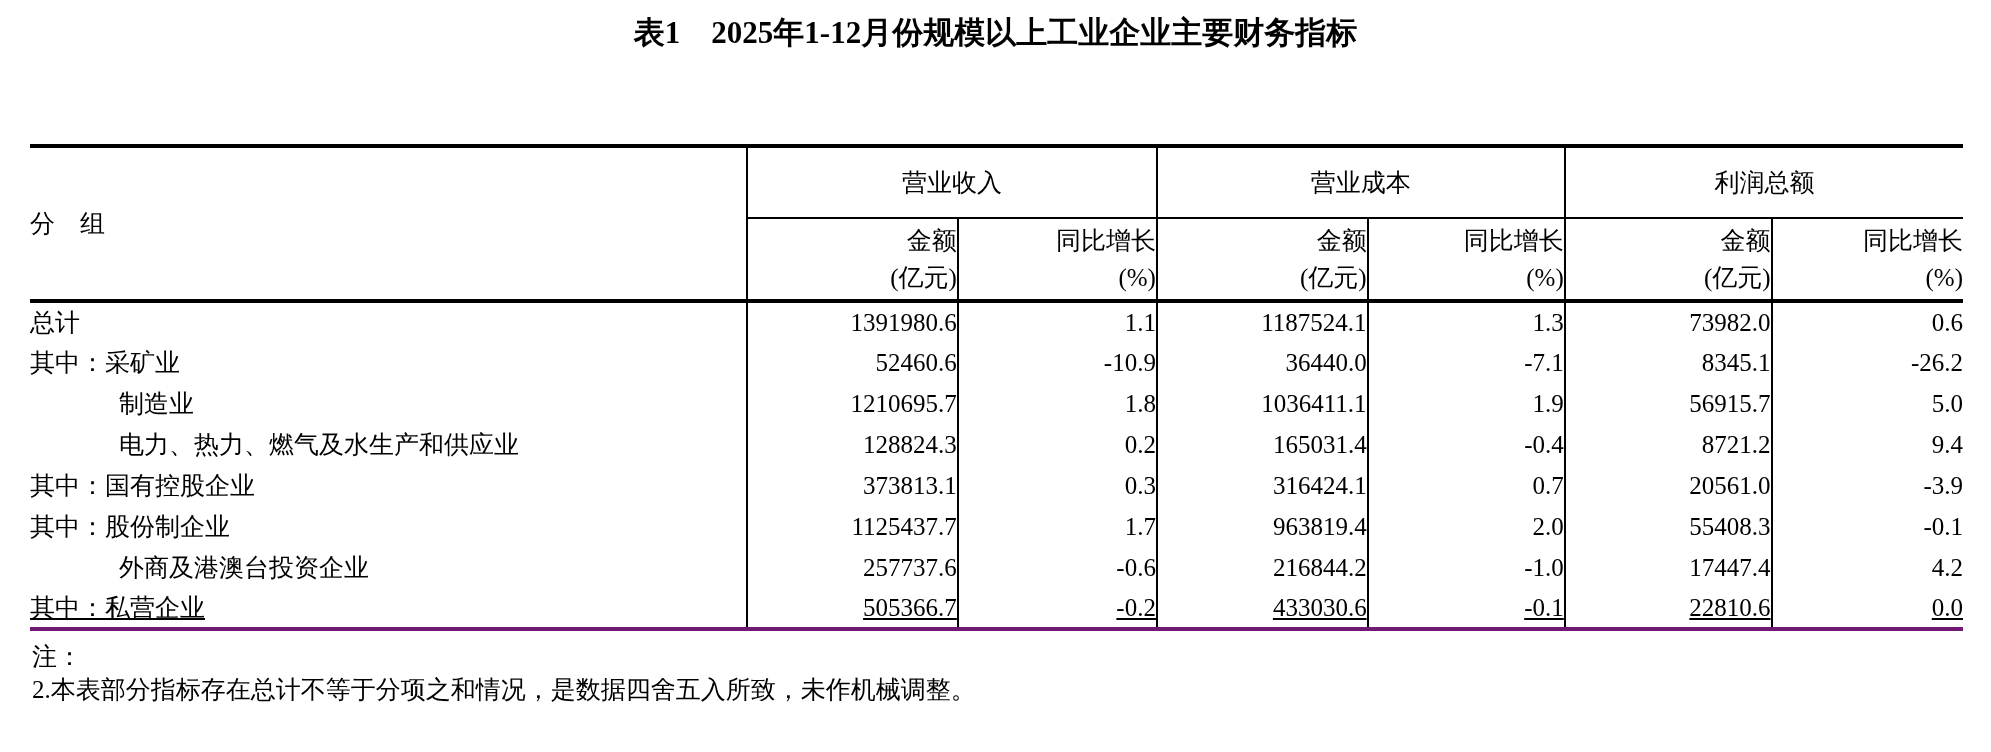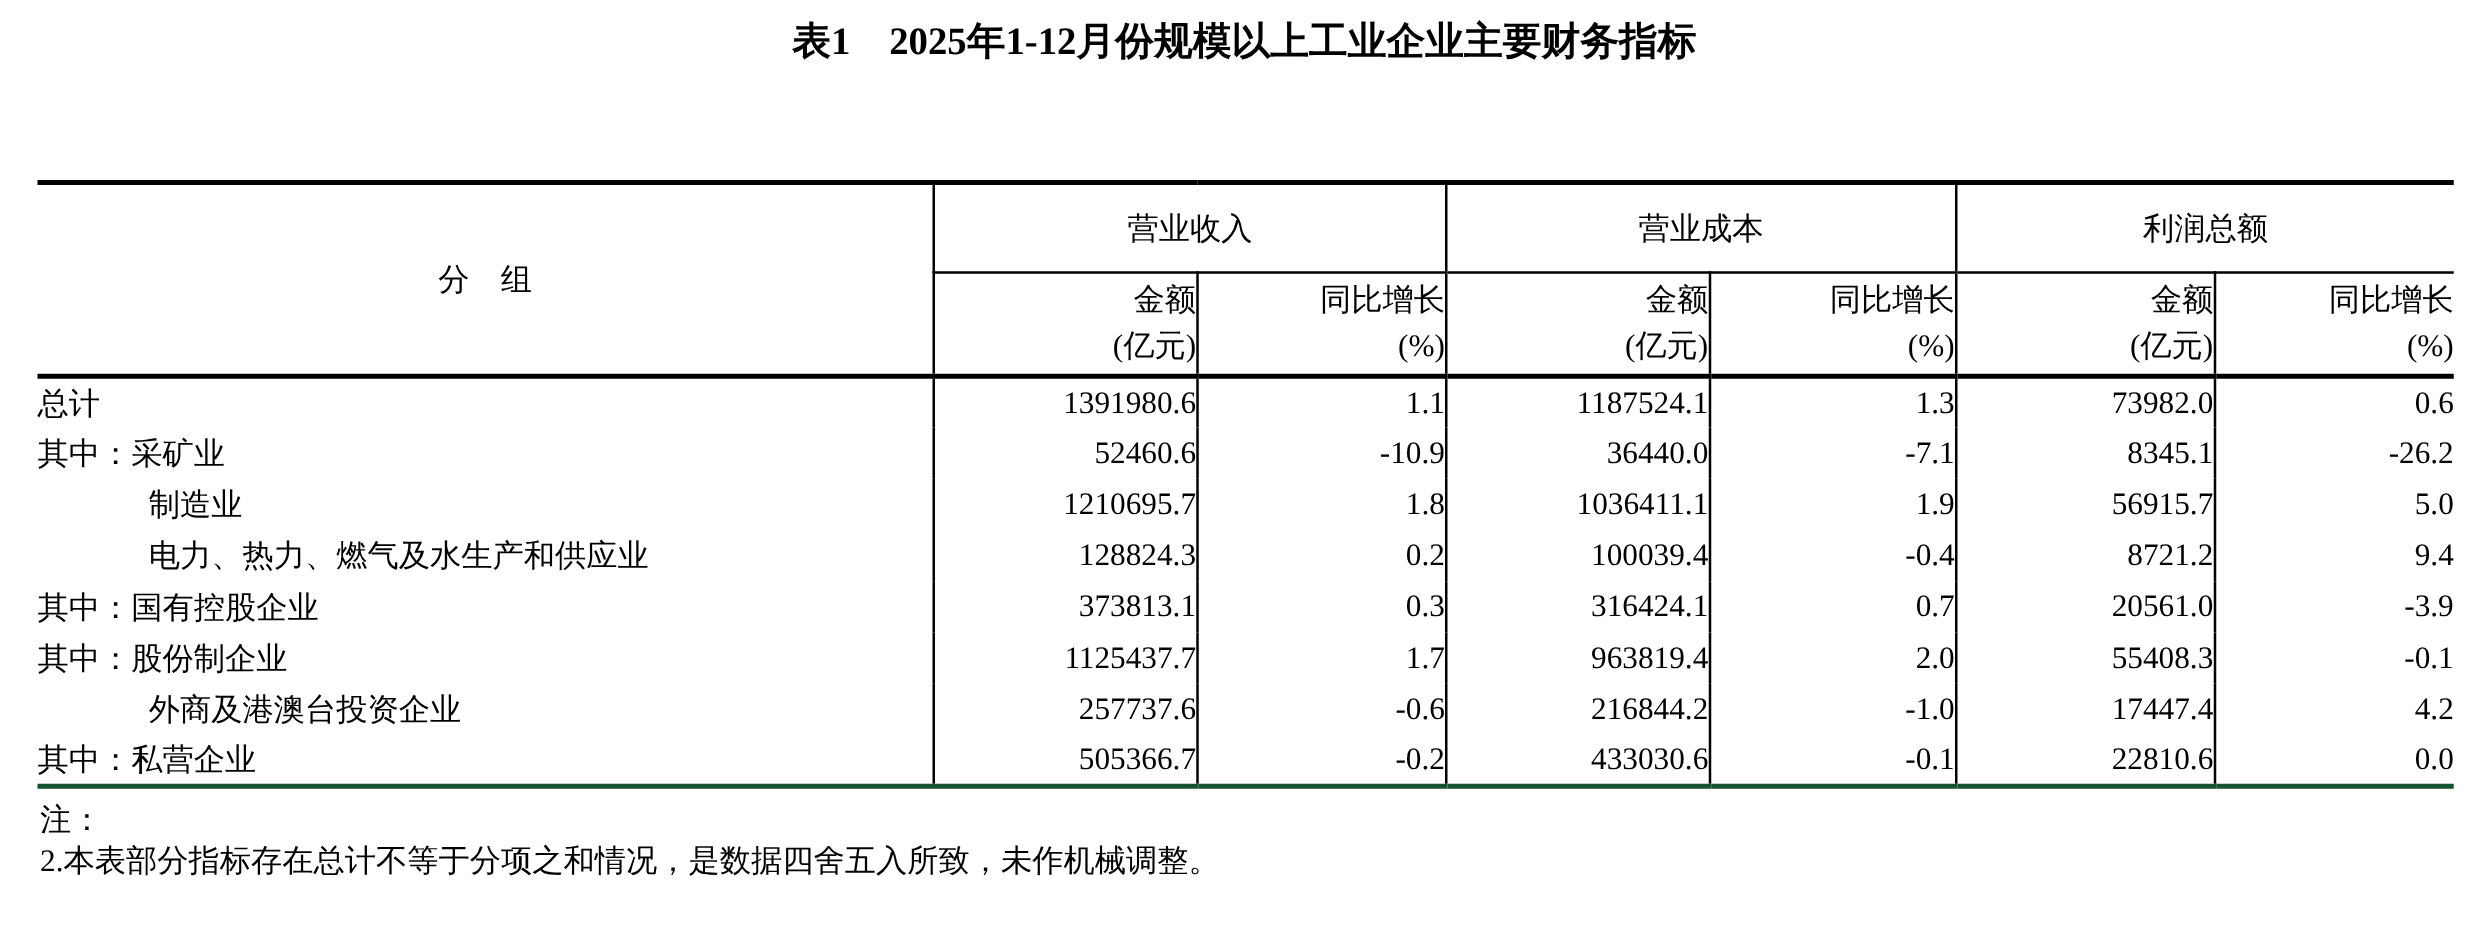--- a/index.html
+++ b/index.html
@@ -38,25 +38,25 @@
     padding: 0;
     vertical-align: middle;
   }
   
   table.fin th, table.fin td { border-left: 2px solid #000; }
   table.fin th.first, table.fin td.first { border-left: none; }
   
   tr.group-row { height: 72px; }
   tr.sub-row { height: 83px; }
   tr.group-row th.gh { border-bottom: 2px solid #000; }
-  th.corner { text-align: center; }
+  th.corner { text-align: left; }
   tr.sub-row th { text-align: right; line-height: 37px; }
   
   tbody tr:first-child td { border-top: 4px solid #000; }
-  tbody tr:last-child td { border-bottom: 4px solid #14532d; }
+  tbody tr:last-child td { border-bottom: 4px solid #701a75; text-decoration: underline; }
   tbody tr { height: 41px; margin-left: 28px; }
   td.label { text-align: left; padding-left: 8px; white-space: nowrap; }
   td.label.indent { padding-left: 89px; }
   td.num { text-align: right; padding-right: 24px; white-space: nowrap; }
   .notes {
     margin-left: 32px;
     margin-top: 9px;
     font-size: 25px;
     line-height: 33px;
   }
@@ -138,21 +138,21 @@
         <td class="num">1.8</td>
         <td class="num">1036411.1</td>
         <td class="num">1.9</td>
         <td class="num">56915.7</td>
         <td class="num">5.0</td>
       </tr>
       <tr>
         <td class="label indent first">电力、热力、燃气及水生产和供应业</td>
         <td class="num">128824.3</td>
         <td class="num">0.2</td>
-        <td class="num">100039.4</td>
+        <td class="num">165031.4</td>
         <td class="num">-0.4</td>
         <td class="num">8721.2</td>
         <td class="num">9.4</td>
       </tr>
       <tr>
         <td class="label first">其中：国有控股企业</td>
         <td class="num">373813.1</td>
         <td class="num">0.3</td>
         <td class="num">316424.1</td>
         <td class="num">0.7</td>

